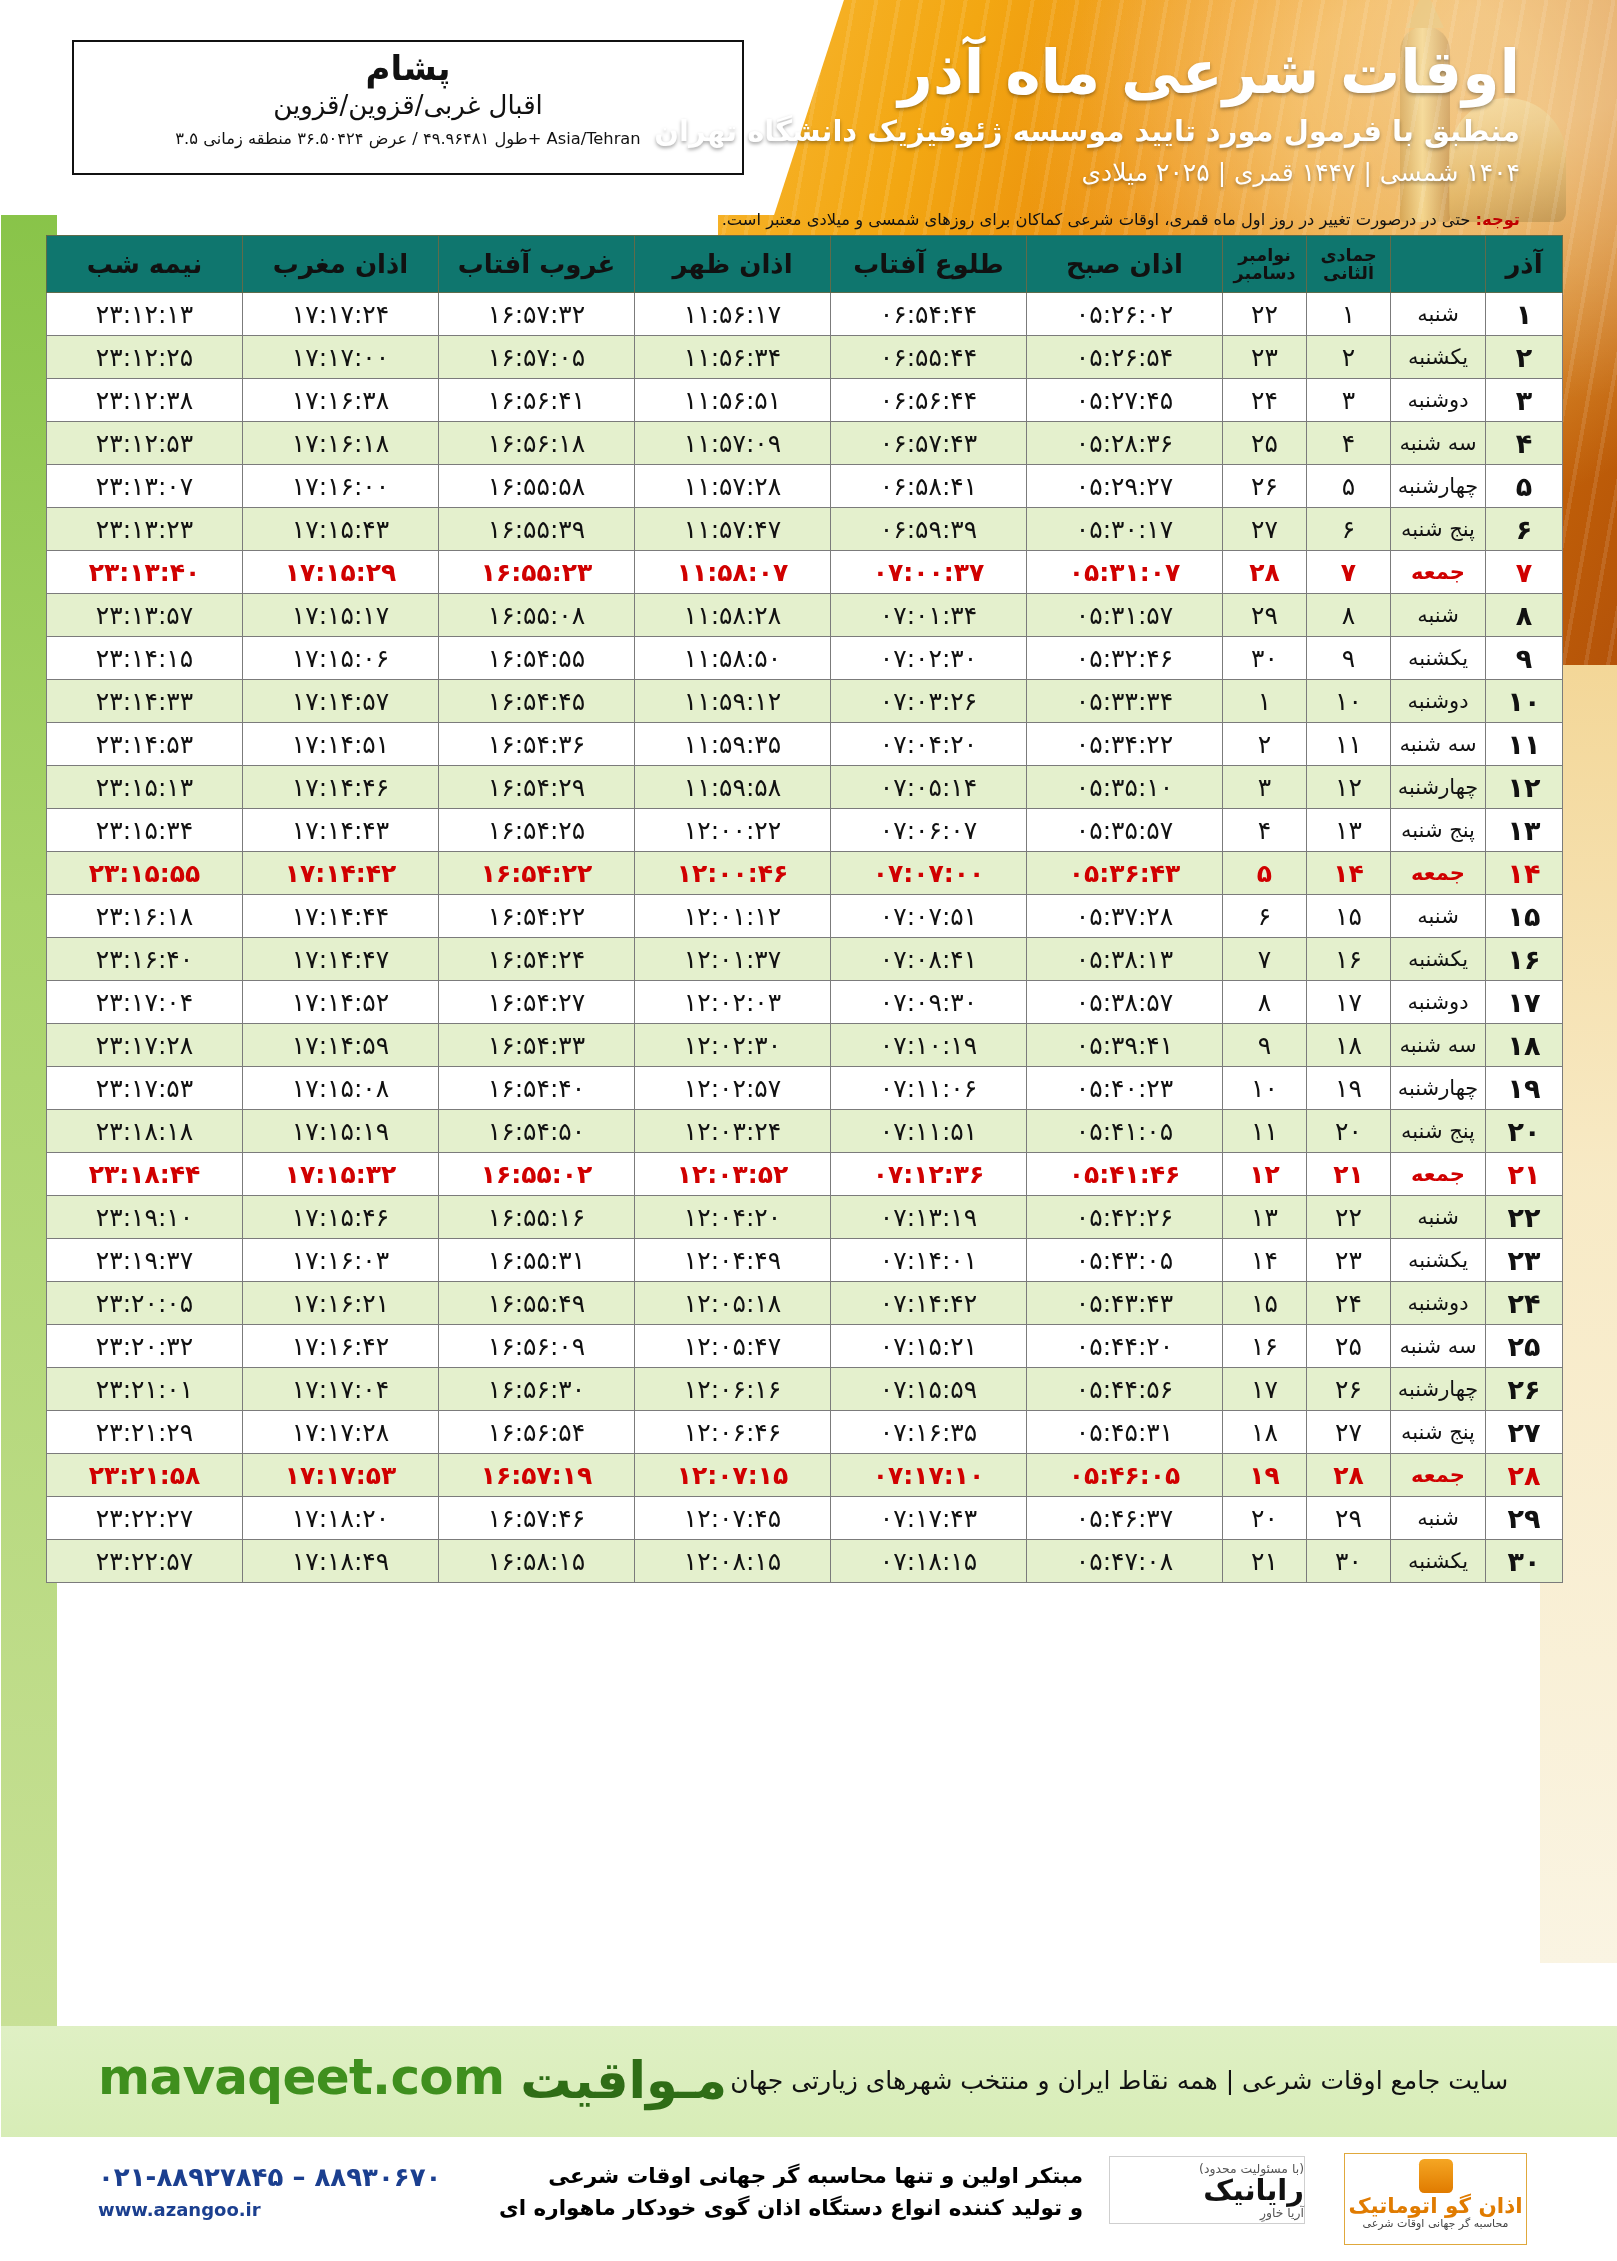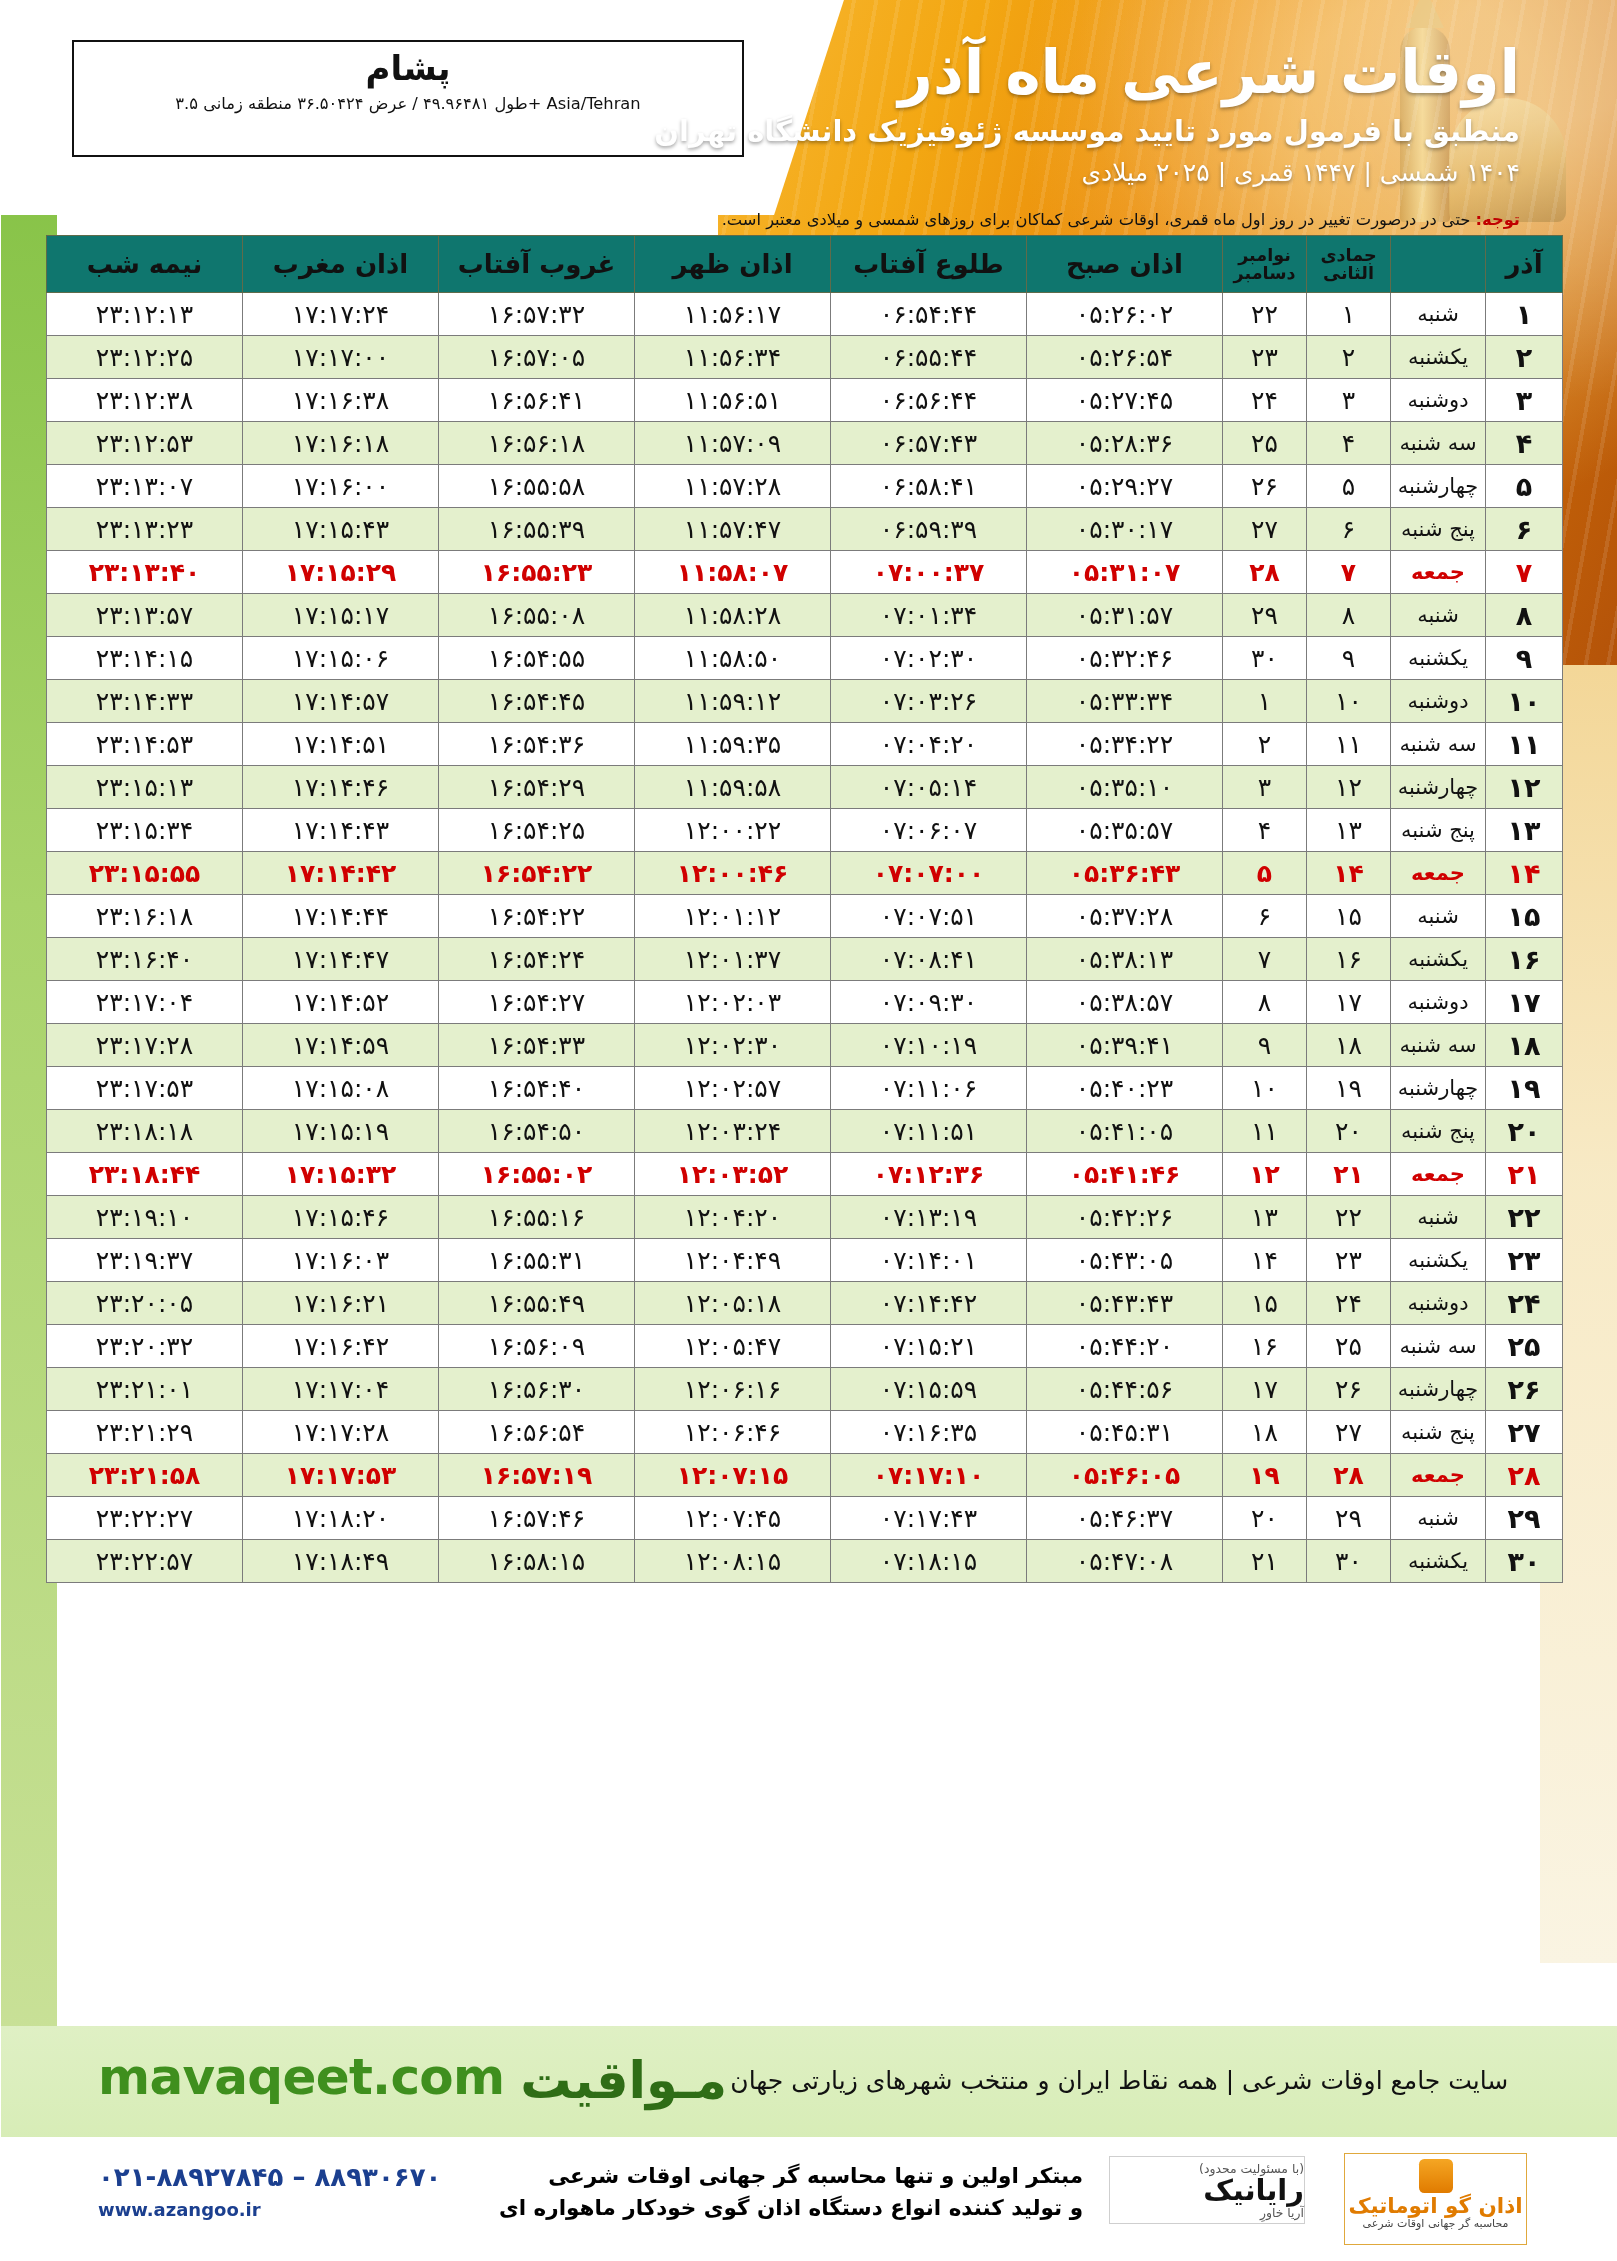--- a/index.html
+++ b/index.html
@@ -60,21 +60,21 @@
   .bg-bottom-green{
     position:absolute;left:0;bottom:0;width:1618px;height:235px;
     background:linear-gradient(180deg,#dff0c4 0%,#cfe9a8 100%);
   }
   .bg-bottom-white{
     position:absolute;left:0;bottom:0;width:1618px;height:124px;background:#ffffff;
   }
 
   
   .loc-box{
-    position:absolute;left:72px;top:40px;width:672px;height:117px;
+    position:absolute;left:72px;top:40px;width:672px;height:135px;
     border:2px solid #111;background:#ffffff;text-align:center;
     padding-top:6.5px;
   }
   .loc-city{font-size:34px;font-weight:bold;color:#111;line-height:1.15;}
   .loc-prov{font-size:26px;color:#111;line-height:1.3;margin-top:1.3px;}
   .loc-geo{font-size:16.3px;color:#111;margin-top:6px;direction:ltr;}
 
   
   .title-wrap{
     position:absolute;right:98px;top:39px;width:979px;text-align:right;color:#ffffff;
@@ -157,20 +157,21 @@
 <div class="hdr-art">
   <div class="minaret"></div>
   <div class="dome"></div>
 </div>
 <div class="hdr-white-wedge"></div>
 <div class="bg-bottom-green"></div>
 <div class="bg-bottom-white"></div>
 
 <div class="loc-box">
   <div class="loc-city">پشام</div>
+  <div class="loc-prov">اقبال غربی/قزوین/قزوین</div>
   <div class="loc-geo">طول ۴۹.۹۶۴۸۱ / عرض ۳۶.۵۰۴۲۴ منطقه زمانی ۳.۵+ Asia/Tehran</div>
 </div>
 
 <div class="title-wrap">
   <div class="title-main">اوقات شرعی ماه آذر</div>
   <div class="title-sub">منطبق با فرمول مورد تایید موسسه ژئوفیزیک دانشگاه تهران</div>
   <div class="title-dates">۱۴۰۴ شمسی | ۱۴۴۷ قمری | ۲۰۲۵ میلادی</div>
 </div>
 
 <div class="note">

